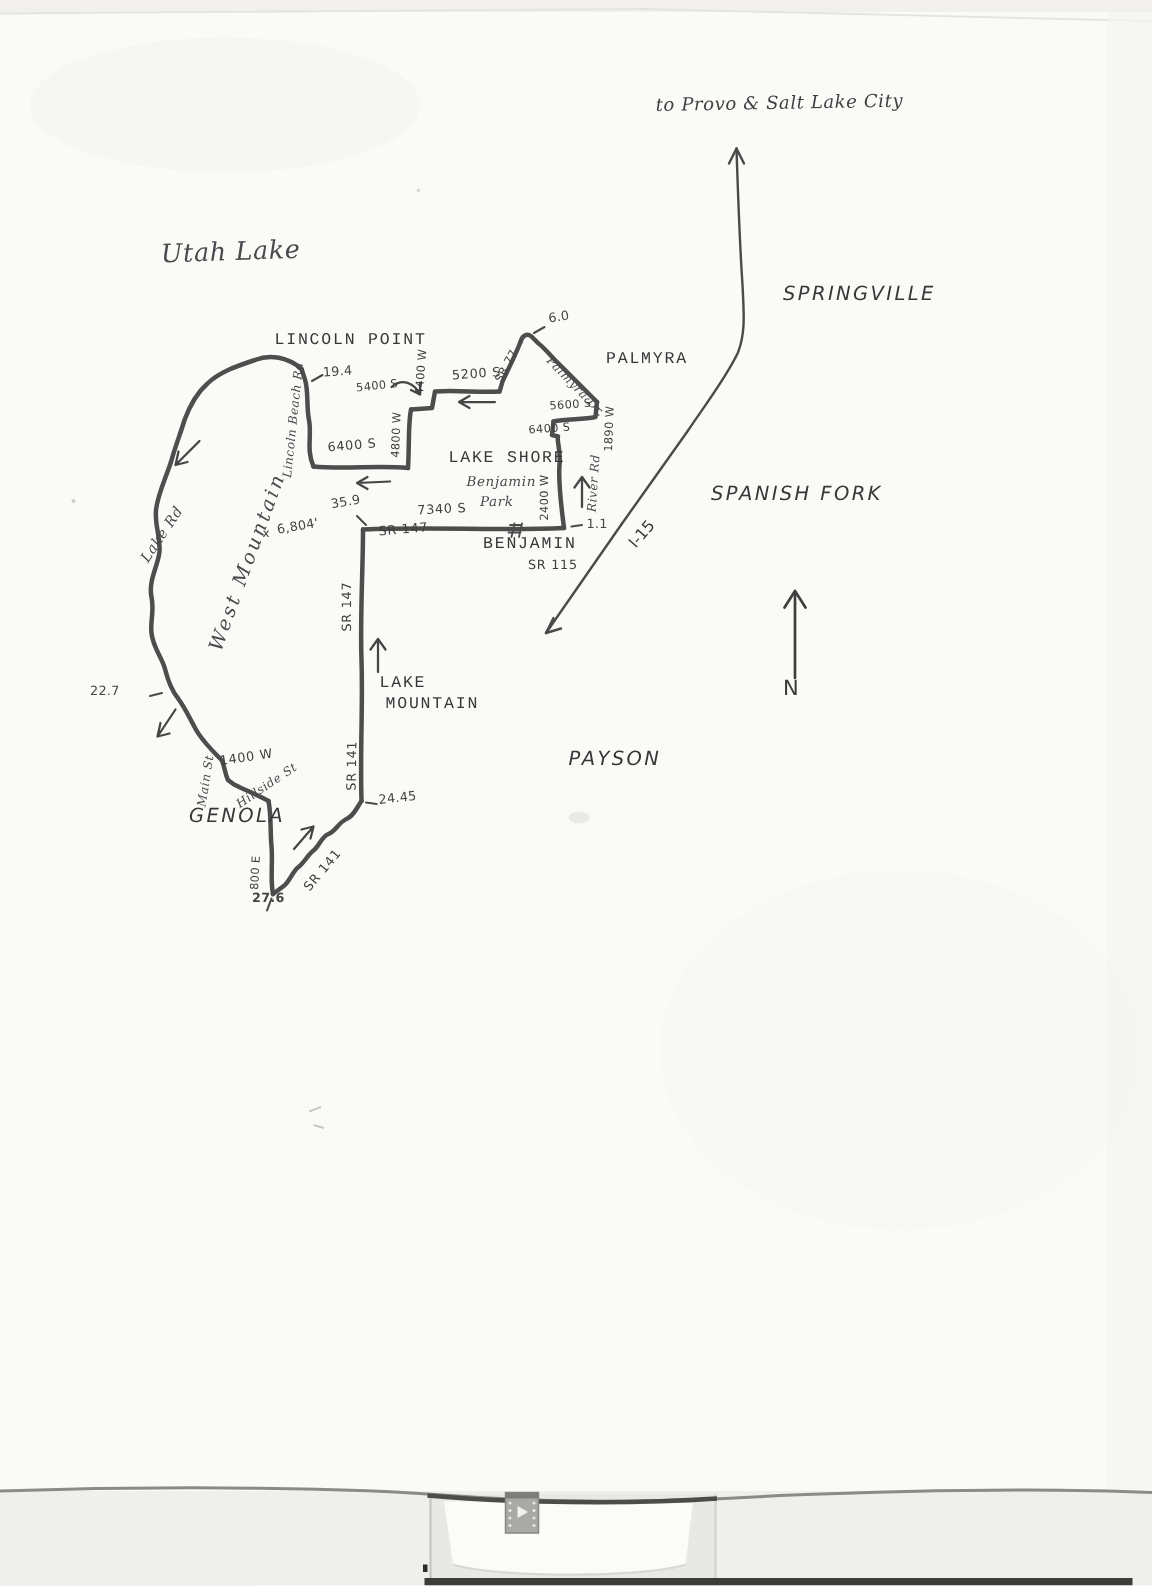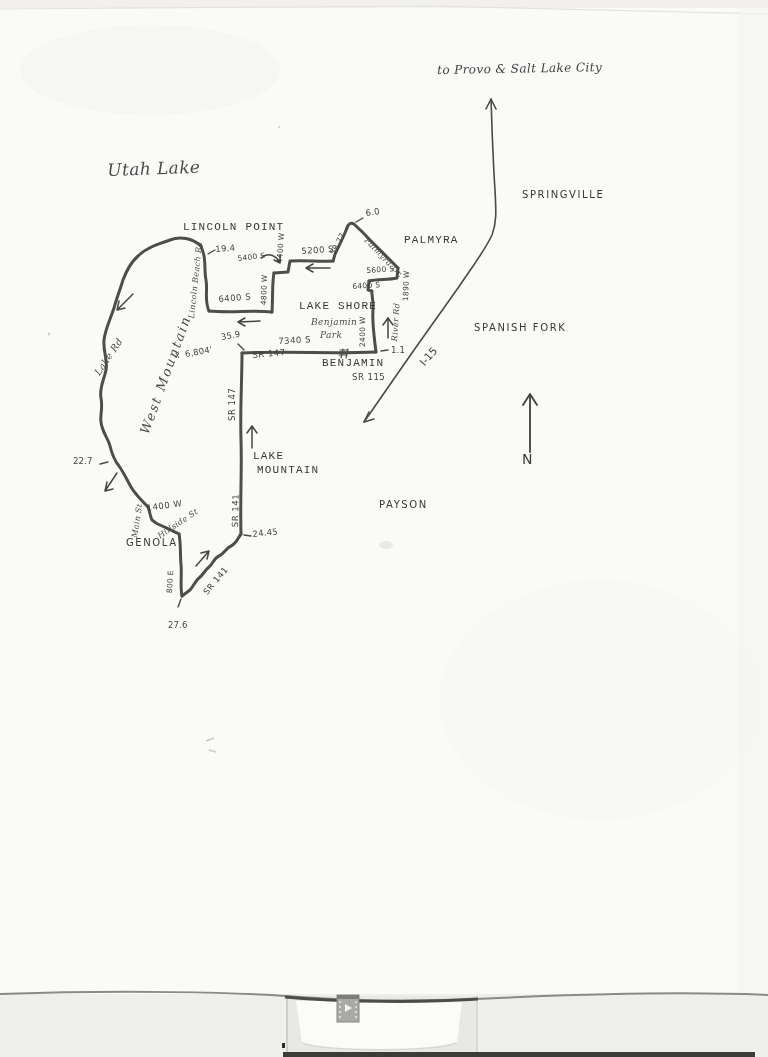--- a/index.html
+++ b/index.html
@@ -6,21 +6,21 @@
   #page {
     position:relative; width:768px; height:1057px; overflow:hidden;
     background:#fafaf7;
     font-family:"DejaVu Sans",sans-serif;
   }
   svg { position:absolute; left:0; top:0; }
   .lbl {
     position:absolute; white-space:nowrap; color:#3e3e3e;
     transform-origin:0 0; font-family:"DejaVu Sans",sans-serif;
   }
-  .place  { font-size:10px;  letter-spacing:1.6px; color:#37373a; }
+  .place  { font-size:13px;  letter-spacing:1.6px; color:#37373a;font-style:italic; }
   .place2 { font-size:11px;   letter-spacing:1.2px; color:#37373a;font-family:Liberation Mono, monospace; }
   .small  { font-size:8.5px; letter-spacing:0.5px; }
   .tiny   { font-size:7.5px; letter-spacing:0.3px; }
   .num    { font-size:8.5px; letter-spacing:0.2px; color:#444; }
   .script { font-family:"DejaVu Serif",serif; font-style:italic; letter-spacing:0.4px; color:#4a4a4e; }
 </style>
 </head>
 <body>
 
 <div id="page">
@@ -168,18 +168,18 @@
   <span class="lbl script" style="left:92px;top:371px;font-size:9.5px;transform:rotate(-56deg);">Lake Rd</span>
   <span class="lbl script" style="left:187px;top:318px;font-size:8px;transform:rotate(-84deg);">Lincoln Beach Rd</span>
   <span class="lbl script" style="left:390px;top:341px;font-size:8px;transform:rotate(-86deg);">River Rd</span>
   <span class="lbl script" style="left:369px;top:236px;font-size:8px;transform:rotate(46deg);">Palmyra Dr.</span>
   <span class="lbl script" style="left:130px;top:537px;font-size:8px;transform:rotate(-81deg);">Main St</span>
   <span class="lbl script" style="left:156px;top:533px;font-size:8px;transform:rotate(-34deg);">Hillside St</span>
 
   <span class="lbl num" style="left:365px;top:208px;transform:rotate(-8deg);">6.0</span>
   <span class="lbl num" style="left:391px;top:345px;text-align:center;">1.1</span>
   <span class="lbl num" style="left:215px;top:244px;transform:rotate(-4deg);">19.4</span>
-  <span class="lbl num" style="left:73px;top:456px;">22.7</span>
+  <span class="lbl num" style="left:60px;top:456px;">22.7</span>
   <span class="lbl num" style="left:252px;top:529px;transform:rotate(-6deg);">24.45</span>
-  <span class="lbl num" style="left:168px;top:620px;">27.6</span>
+  <span class="lbl num" style="left:168px;top:594px;font-weight:bold;">27.6</span>
   <span class="lbl num" style="left:220px;top:332px;transform:rotate(-10deg);">35.9</span>
 
 </div>
 
 </body></html>

